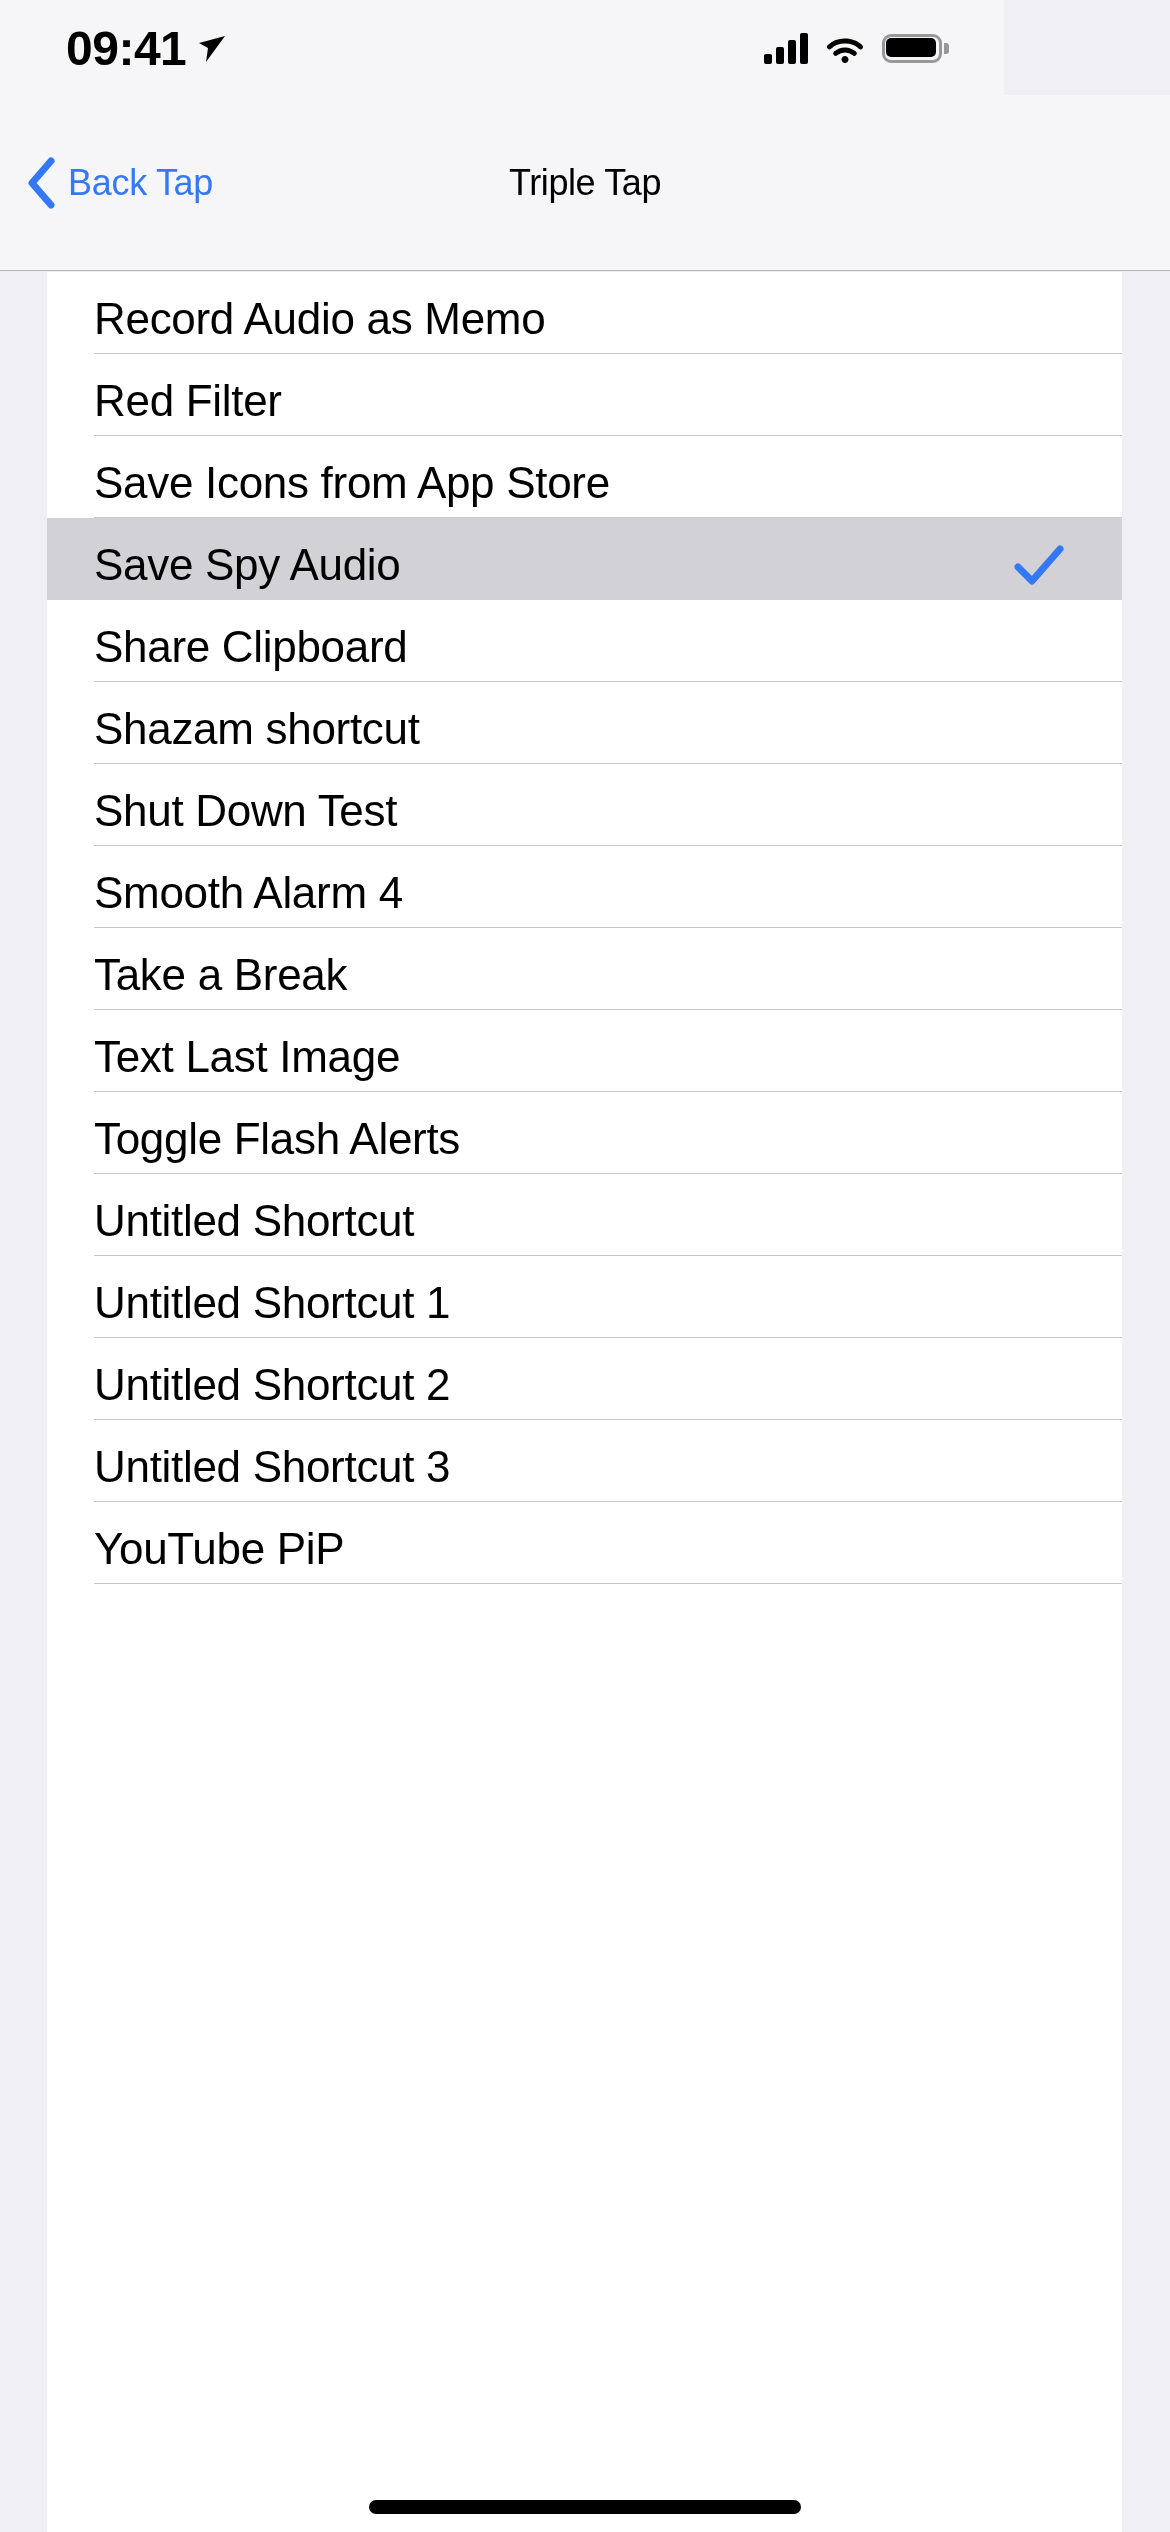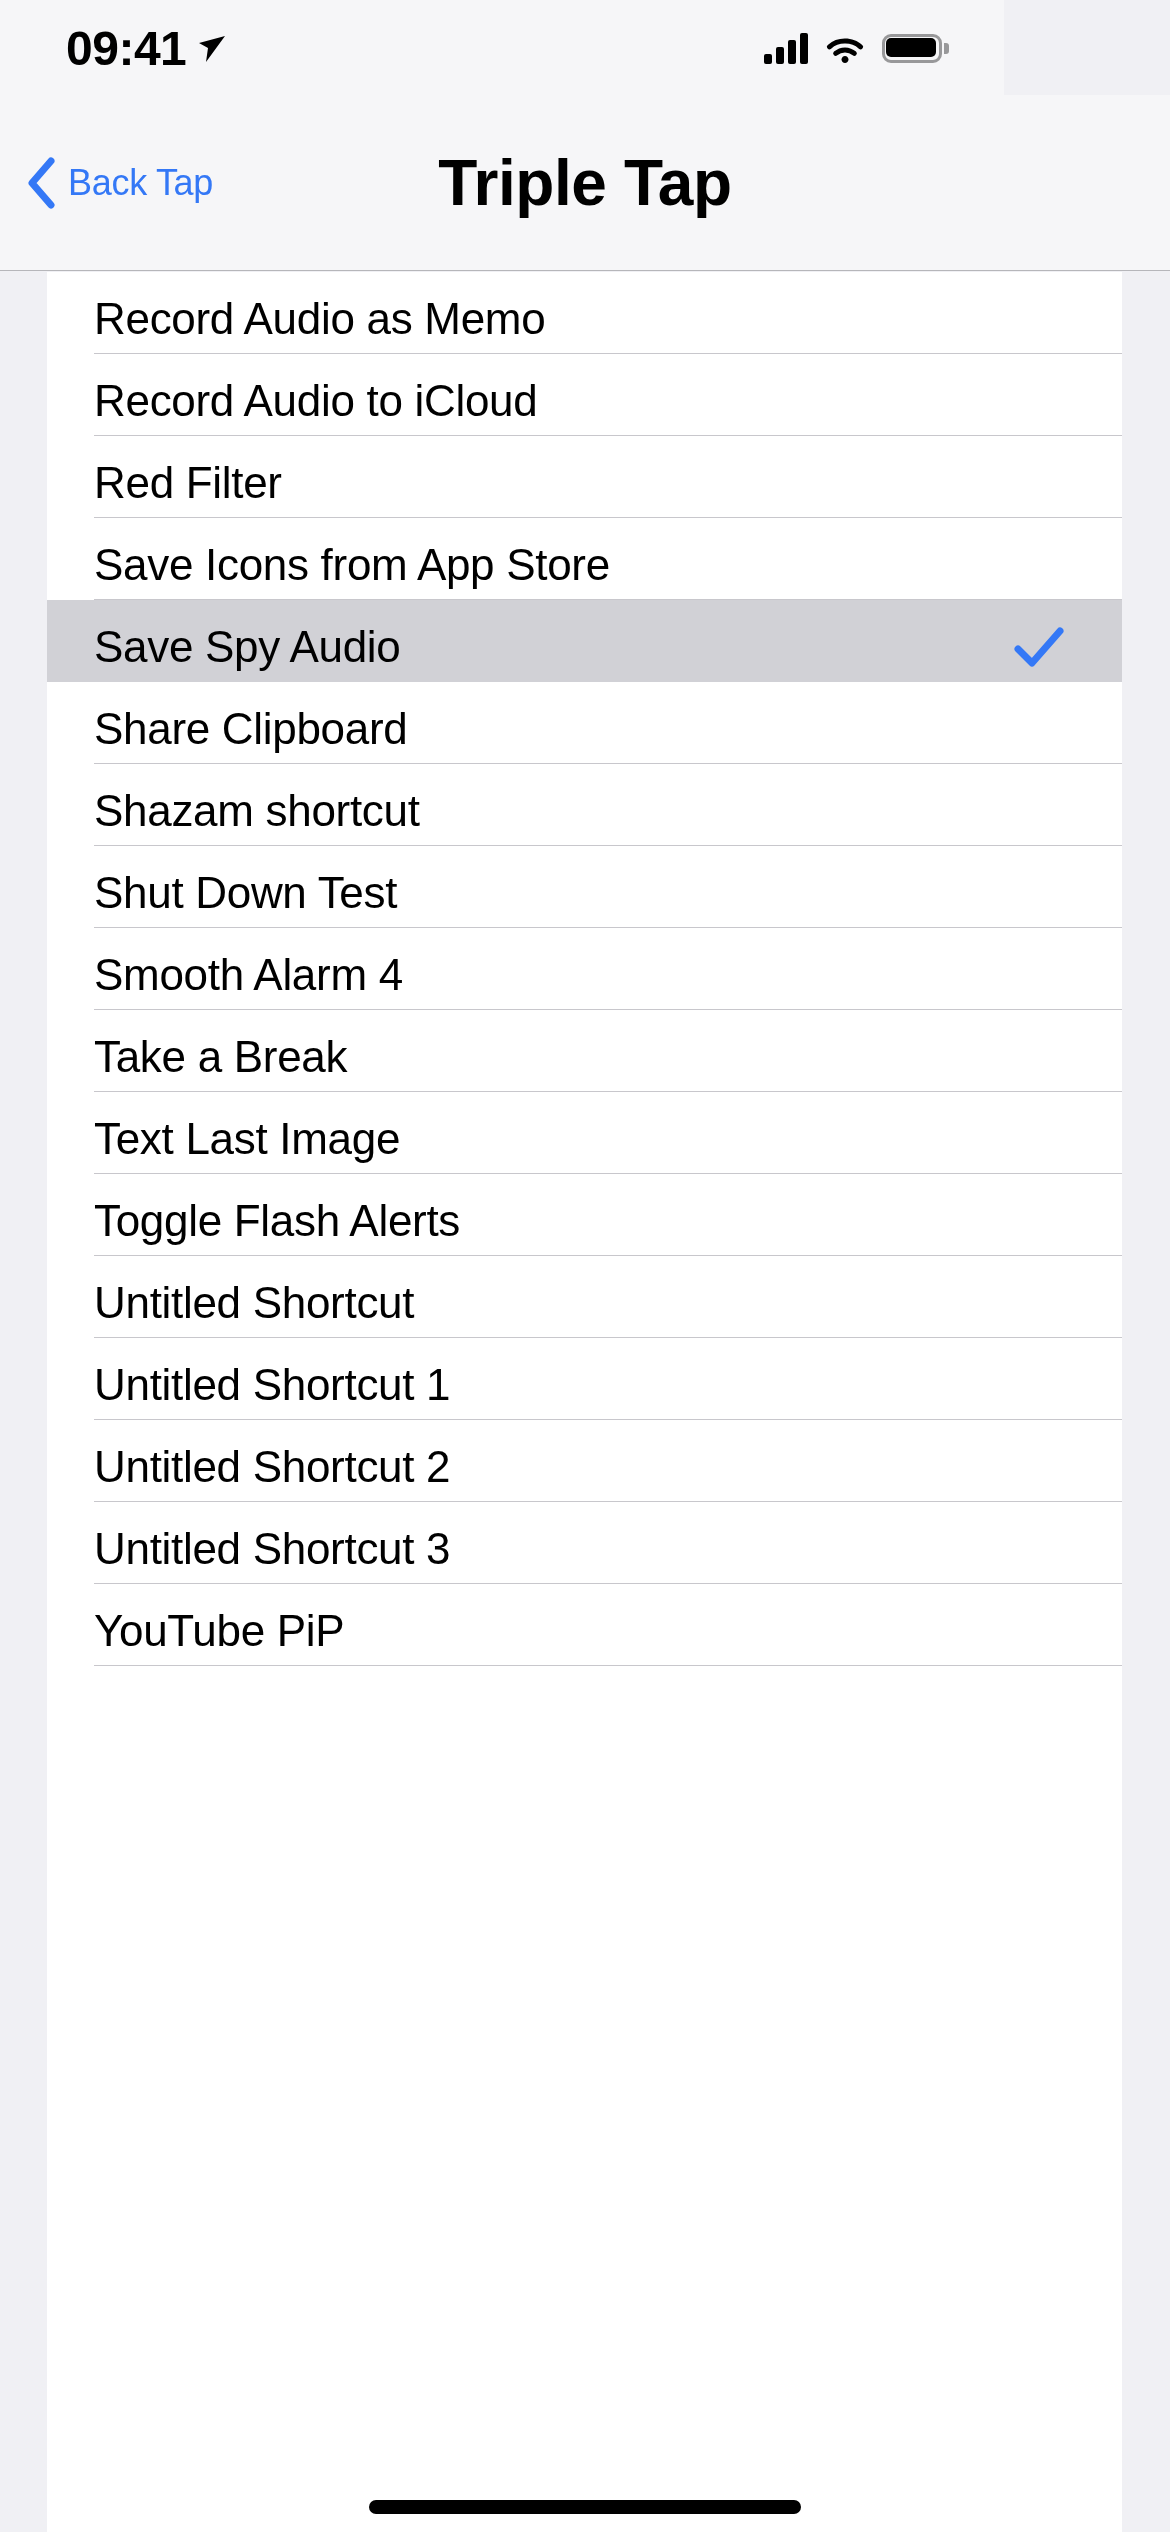--- a/index.html
+++ b/index.html
@@ -75,21 +75,21 @@
   }
   #chevron-left-icon { display:block; }
   #back-label {
     font-size:36px; color:#3478F6; font-weight:400;
     letter-spacing:-0.3px; line-height:1;
   }
   #nav-title {
     position:absolute; left:0; right:0; top:50%;
     transform:translateY(-50%);
     text-align:center;
-    font-size:64px; font-weight:700; color:#000;
+    font-size:36px; font-weight:400; color:#000;
     letter-spacing:-0.4px; line-height:1;
   }
 
   
   #page-backdrop {
     position:absolute; top:272px; left:0;
     width:1170px; height:2260px;
     background:#F0F0F4;
   }
   #list-card {
@@ -187,24 +187,20 @@
 
   <div id="page-backdrop"></div>
 
   <div id="list-card">
 
   <div class="row">
         <span class="row-label">Record Audio as Memo</span>
         <span class="sep"></span>
       </div>
       <div class="row">
-        <span class="row-label">Record Audio to iCloud</span>
-        <span class="sep"></span>
-      </div>
-      <div class="row">
         <span class="row-label">Red Filter</span>
         <span class="sep"></span>
       </div>
       <div class="row">
         <span class="row-label">Save Icons from App Store</span>
         <span class="sep"></span>
       </div>
       <div class="row selected">
         <span class="row-label">Save Spy Audio</span>
         <span class="check-wrap">

